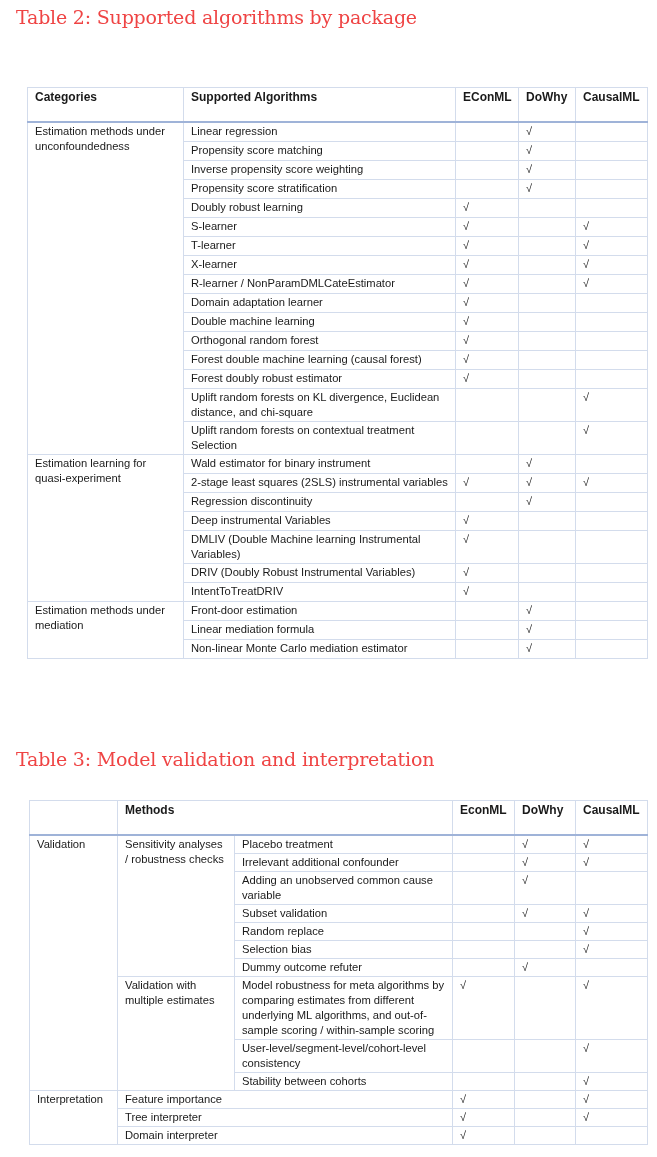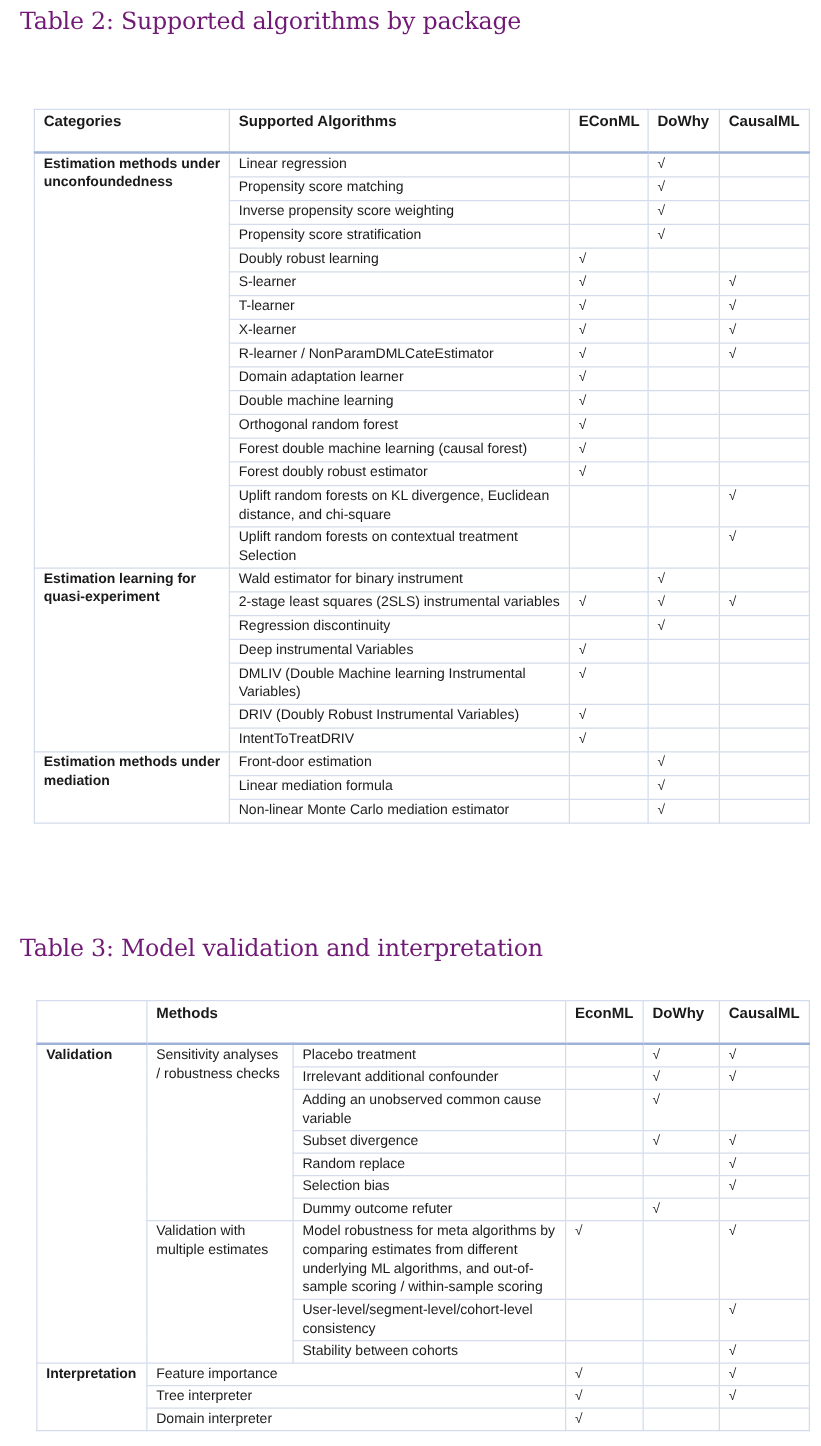--- a/index.html
+++ b/index.html
@@ -1,25 +1,25 @@
 <!DOCTYPE html>
 <html><head>
 <meta charset="utf-8">
 <style>
   html, body { margin: 0; padding: 0; background: #ffffff; }
   body { width: 657px; height: 1157px; position: relative; overflow: hidden; font-family: "Liberation Sans", sans-serif; color: #1a1a1a; }
-  .title { position: absolute; left: 16px; font-family: "DejaVu Serif", "Liberation Serif", serif; font-size: 19px; color: #701a75; letter-spacing: -0.2px; }
+  .title { position: absolute; left: 16px; font-family: "DejaVu Serif", "Liberation Serif", serif; font-size: 19px; color: #ef4444; letter-spacing: -0.2px; }
   #t2-title { top: 6px; }
   #t3-title { top: 720px; margin-top: 28px; }
   table { position: absolute; border-collapse: collapse; font-size: 11.2px; table-layout: fixed; }
   td, th { border: 1px solid #d3dcec; padding: 1px 6px 1px 7px; vertical-align: top; text-align: left; line-height: 15px; }
   th { font-weight: bold; font-size: 12px; padding-top: 2px; padding-bottom: 16px; }
   thead tr { border-bottom: 2px solid #9fb3d8; }
   thead th { border-bottom: 2px solid #9fb3d8; }
-  .cat { font-weight: bold; }
+  .cat { font-weight: normal; }
   .chk { font-size: 11px; }
   #t2 { left: 27px; top: 87px; width: 620px; }
   #t2 td { height: 16px; }
   #t3 { left: 29px; top: 800px; width: 618px; }
   #t3 td { height: 15px; }
 </style>
 </head>
 <body>
 
 <div id="t2-title" class="title">Table 2: Supported algorithms by package</div>
@@ -239,21 +239,21 @@
         <td class="chk">√</td>
         <td class="chk">√</td>
       </tr>
       <tr>
         <td>Adding an unobserved common cause variable</td>
         <td class="chk"></td>
         <td class="chk">√</td>
         <td class="chk"></td>
       </tr>
       <tr>
-        <td>Subset divergence</td>
+        <td>Subset validation</td>
         <td class="chk"></td>
         <td class="chk">√</td>
         <td class="chk">√</td>
       </tr>
       <tr>
         <td>Random replace</td>
         <td class="chk"></td>
         <td class="chk"></td>
         <td class="chk">√</td>
       </tr>

